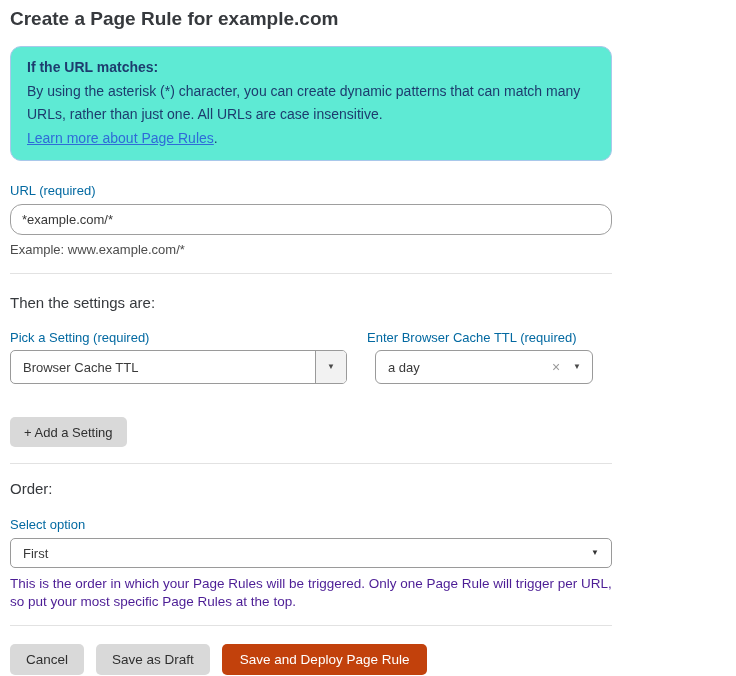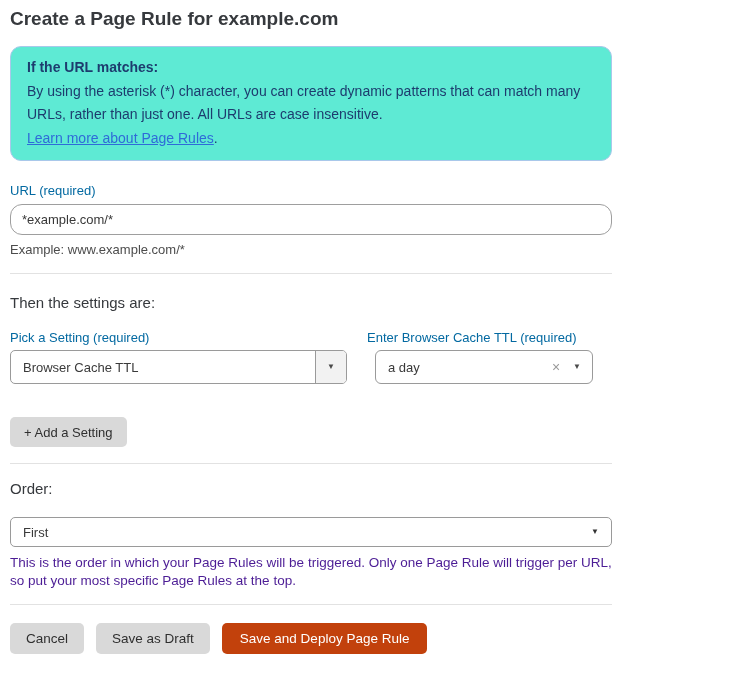--- a/index.html
+++ b/index.html
@@ -183,20 +183,21 @@
       </div>
     </div>
   </div>
 
   <button class="add-setting-btn">+ Add a Setting</button>
 
   <hr class="divider d2">
 
   <div class="section-heading order-heading">Order:</div>
 
+  <div class="field-label">Select option</div>
   <div class="select-box order-select">
     <span class="select-value">First</span>
     <span class="caret">▼</span>
   </div>
   <div class="order-help">This is the order in which your Page Rules will be triggered. Only one Page Rule will trigger per URL, so put your most specific Page Rules at the top.</div>
 
   <hr class="divider d3">
 
   <div class="footer-buttons">
     <button class="btn btn-gray">Cancel</button>

